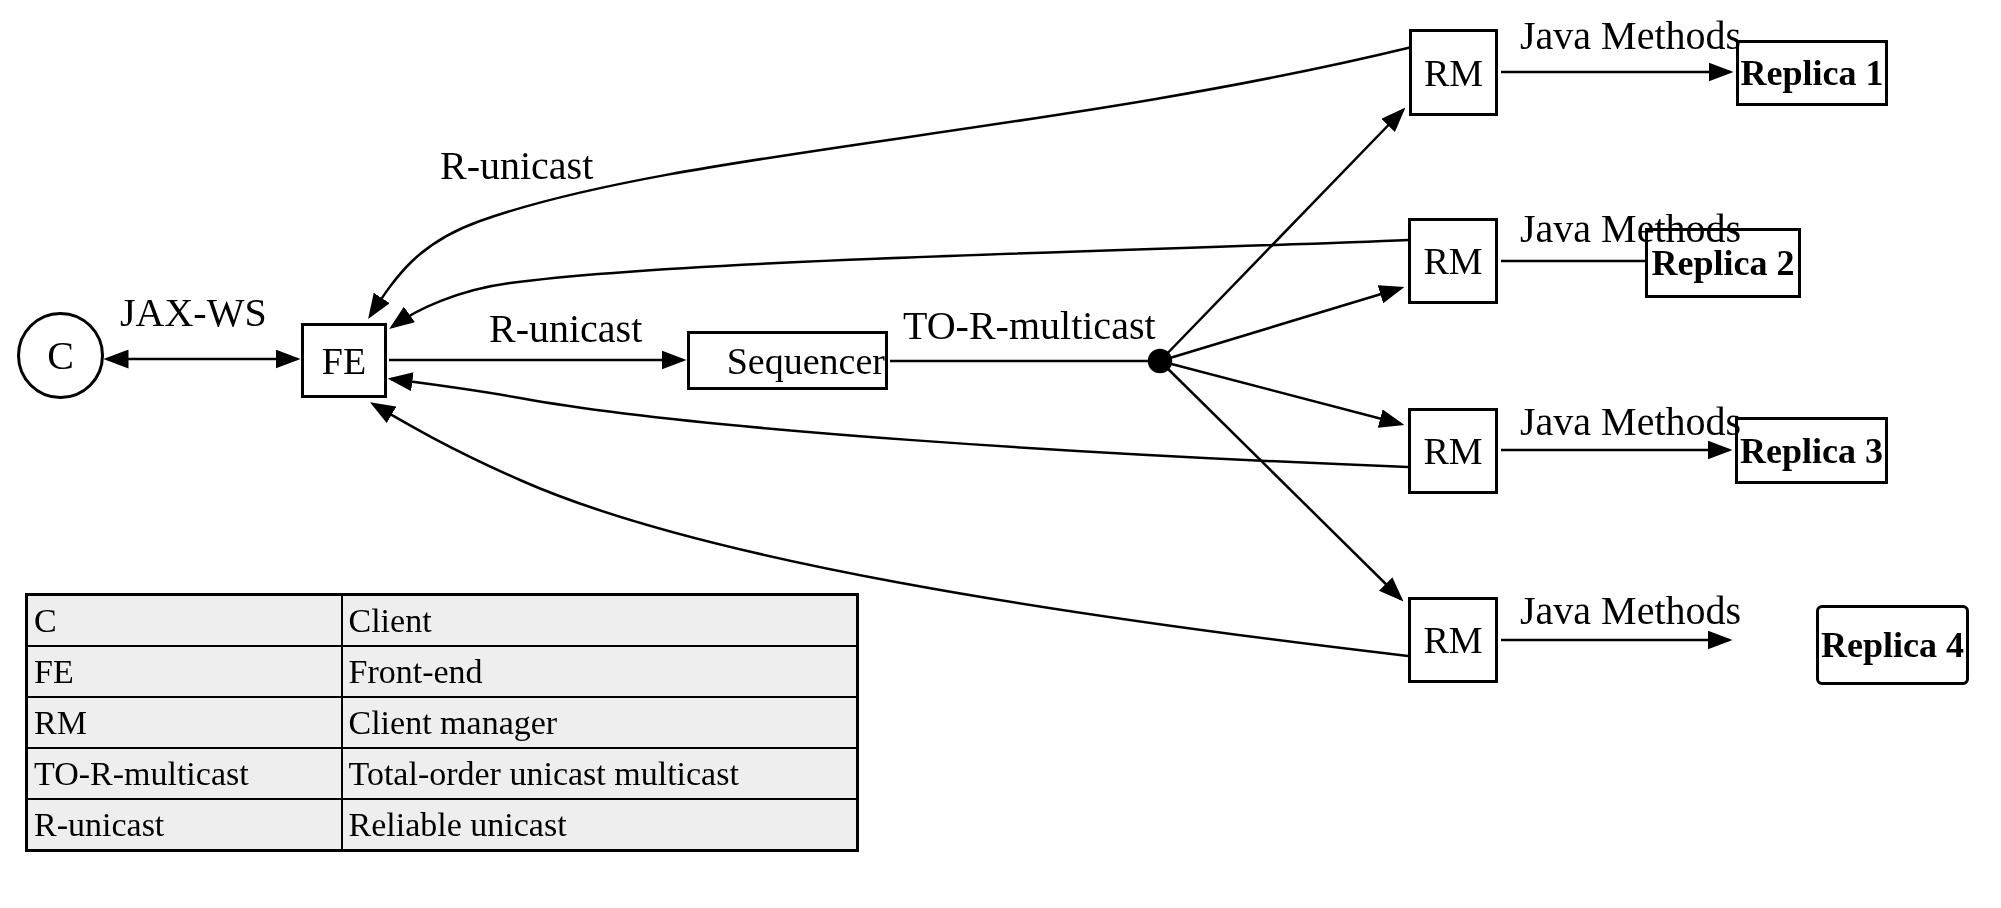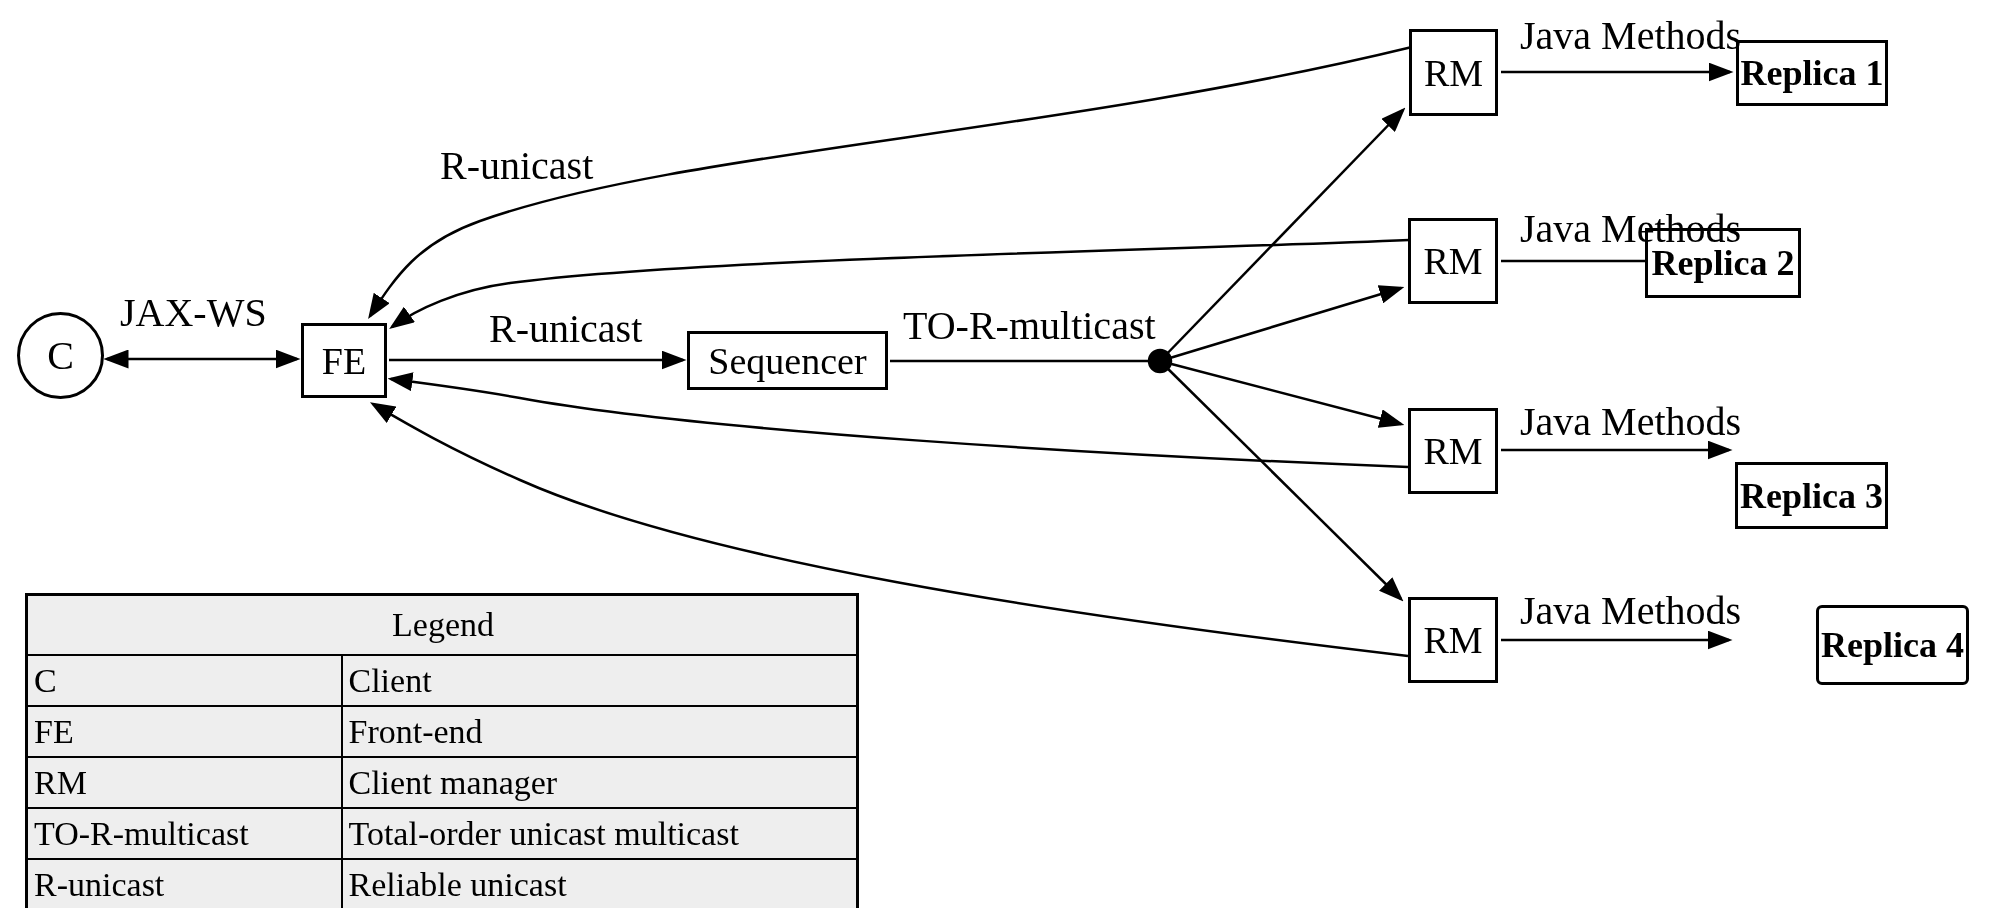--- a/index.html
+++ b/index.html
@@ -89,21 +89,21 @@
   </svg>
 
   <div class="node circle" style="left:17px; top:312px; width:87px; height:87px;">
     <span>C</span>
   </div>
 
   <div class="node" style="left:301px; top:323px; width:86px; height:75px;">
     <span>FE</span>
   </div>
 
-  <div class="node" style="left:687px; top:331px; width:201px; height:59px;">
+  <div class="node" style="left:687px; top:331px; width:201px; height:59px;justify-content:flex-end;">
     <span>Sequencer</span>
   </div>
 
   <div class="node" style="left:1409px; top:29px; width:89px; height:87px;">
     <span>RM</span>
   </div>
   <div class="node" style="left:1408px; top:218px; width:90px; height:86px;">
     <span>RM</span>
   </div>
   <div class="node" style="left:1408px; top:408px; width:90px; height:86px;">
@@ -112,21 +112,21 @@
   <div class="node" style="left:1408px; top:597px; width:90px; height:86px;">
     <span>RM</span>
   </div>
 
   <div class="node replica" style="left:1736px; top:40px; width:152px; height:66px;">
     <span>Replica 1</span>
   </div>
   <div class="node replica" style="left:1645px; top:228px; width:156px; height:70px;justify-content:center;">
     <span>Replica 2</span>
   </div>
-  <div class="node replica" style="left:1735px; top:417px; width:153px; height:67px;margin-top:45px;">
+  <div class="node replica" style="left:1735px; top:417px; width:153px; height:67px;">
     <span>Replica 3</span>
   </div>
   <div class="node replica" style="left:1816px; top:605px; width:153px; height:80px;border-radius:6px;">
     <span>Replica 4</span>
   </div>
 
   <div class="elabel" style="left:120px; top:293px;">JAX-WS</div>
   <div class="elabel" style="left:440px; top:146px;">R-unicast</div>
   <div class="elabel" style="left:489px; top:309px;">R-unicast</div>
   <div class="elabel" style="left:903px; top:306px;">TO-R-multicast</div>
@@ -134,23 +134,20 @@
   <div class="elabel" style="left:1520px; top:209px;">Java Methods</div>
   <div class="elabel" style="left:1520px; top:402px;">Java Methods</div>
   <div class="elabel" style="left:1520px; top:591px;">Java Methods</div>
 
   <table class="legend">
     <colgroup>
         <col class="c1">
         <col class="c2">
       </colgroup>
     <tbody>
-      <tr>
-        <td class="hdr" colspan="2">Legend</td>
-      </tr>
       <tr>
         <td>C</td>
         <td>Client</td>
       </tr>
       <tr>
         <td>FE</td>
         <td>Front-end</td>
       </tr>
       <tr>
         <td>RM</td>

